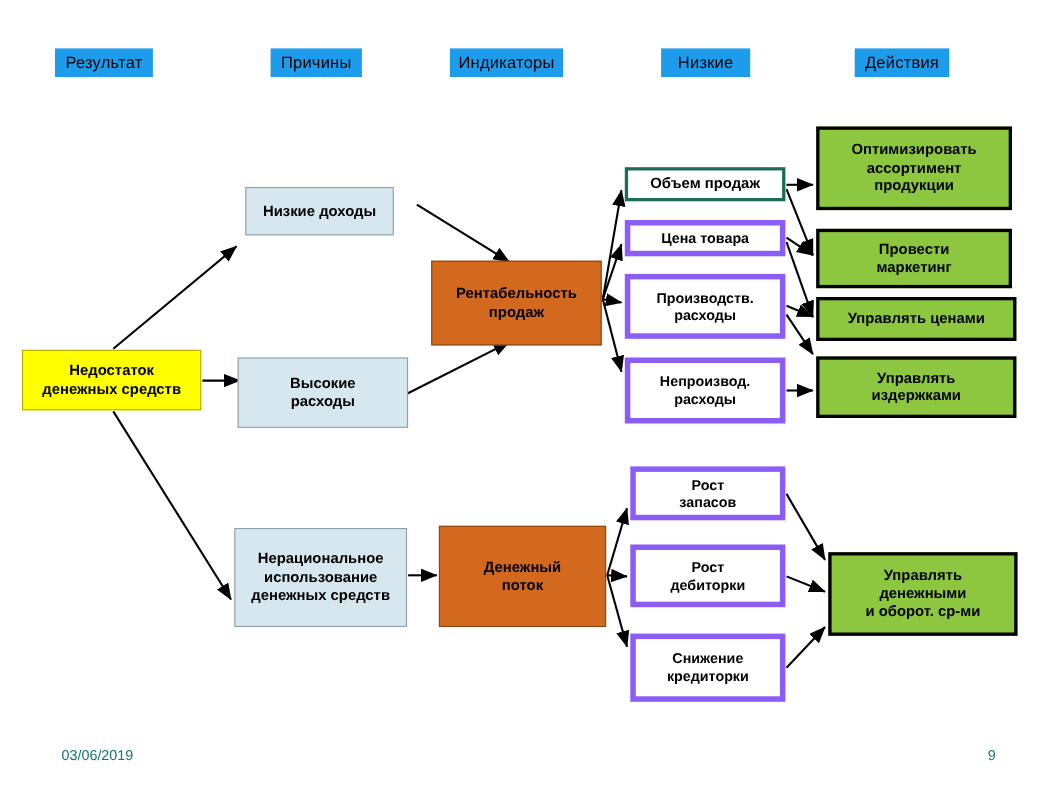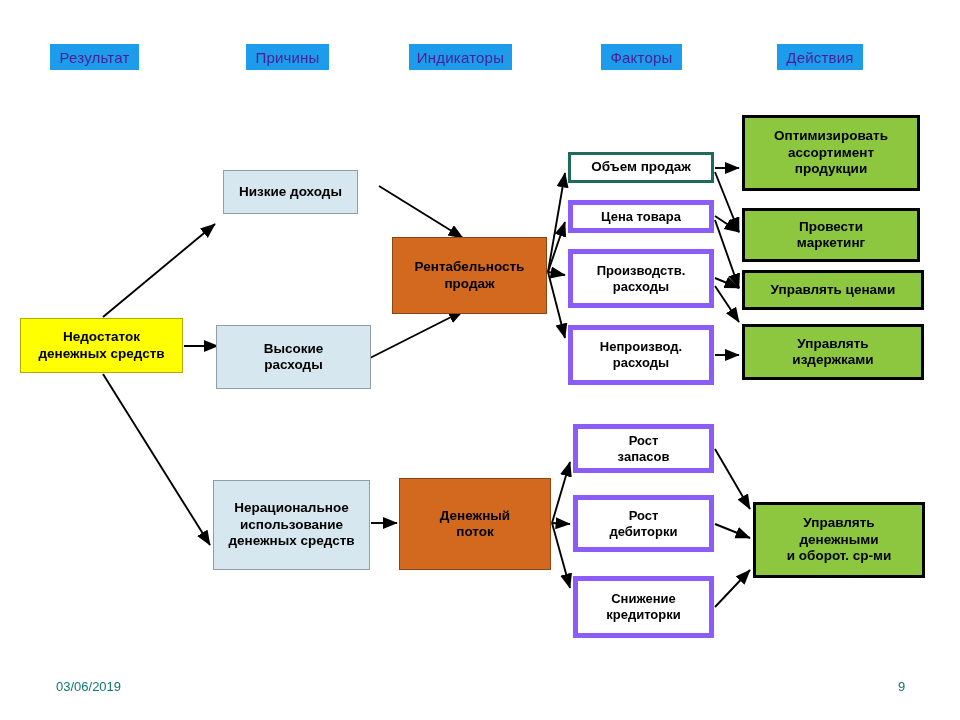--- a/index.html
+++ b/index.html
@@ -10,21 +10,21 @@
     font-family:"Liberation Sans","DejaVu Sans",sans-serif;
     position:relative;
     overflow:hidden;
   }
   #stage{position:absolute;left:0;top:0;width:960px;height:720px;}
 
   
   .chip{
     position:absolute;
     background:#1c9ceb;
-    color:#4c1d95;
+    color:#000000;
     font-size:15px;
     font-weight:400;
     display:flex;align-items:center;justify-content:center;
     height:26px;
     padding:0 9px;
     box-sizing:border-box;
     white-space:nowrap;
     letter-spacing:.2px;
   }
 
@@ -95,21 +95,21 @@
   <div class="chip" style="left:50px;top:44px;width:89px;">
     <span>Результат</span>
   </div>
   <div class="chip" style="left:246px;top:44px;width:83px;">
     <span>Причины</span>
   </div>
   <div class="chip" style="left:409px;top:44px;width:103px;">
     <span>Индикаторы</span>
   </div>
   <div class="chip" style="left:601px;top:44px;width:81px;">
-    <span>Факторы</span>
+    <span>Низкие</span>
   </div>
   <div class="chip" style="left:777px;top:44px;width:86px;">
     <span>Действия</span>
   </div>
 
   <svg id="arrows" viewBox="0 0 960 720">
     <defs>
       <marker id="ah" markerWidth="9" markerHeight="9" refX="7.6" refY="3.2" orient="auto" markerUnits="strokeWidth">
         <path d="M0,0 L8,3.2 L0,6.4 z" fill="#000000"></path>
       </marker>

